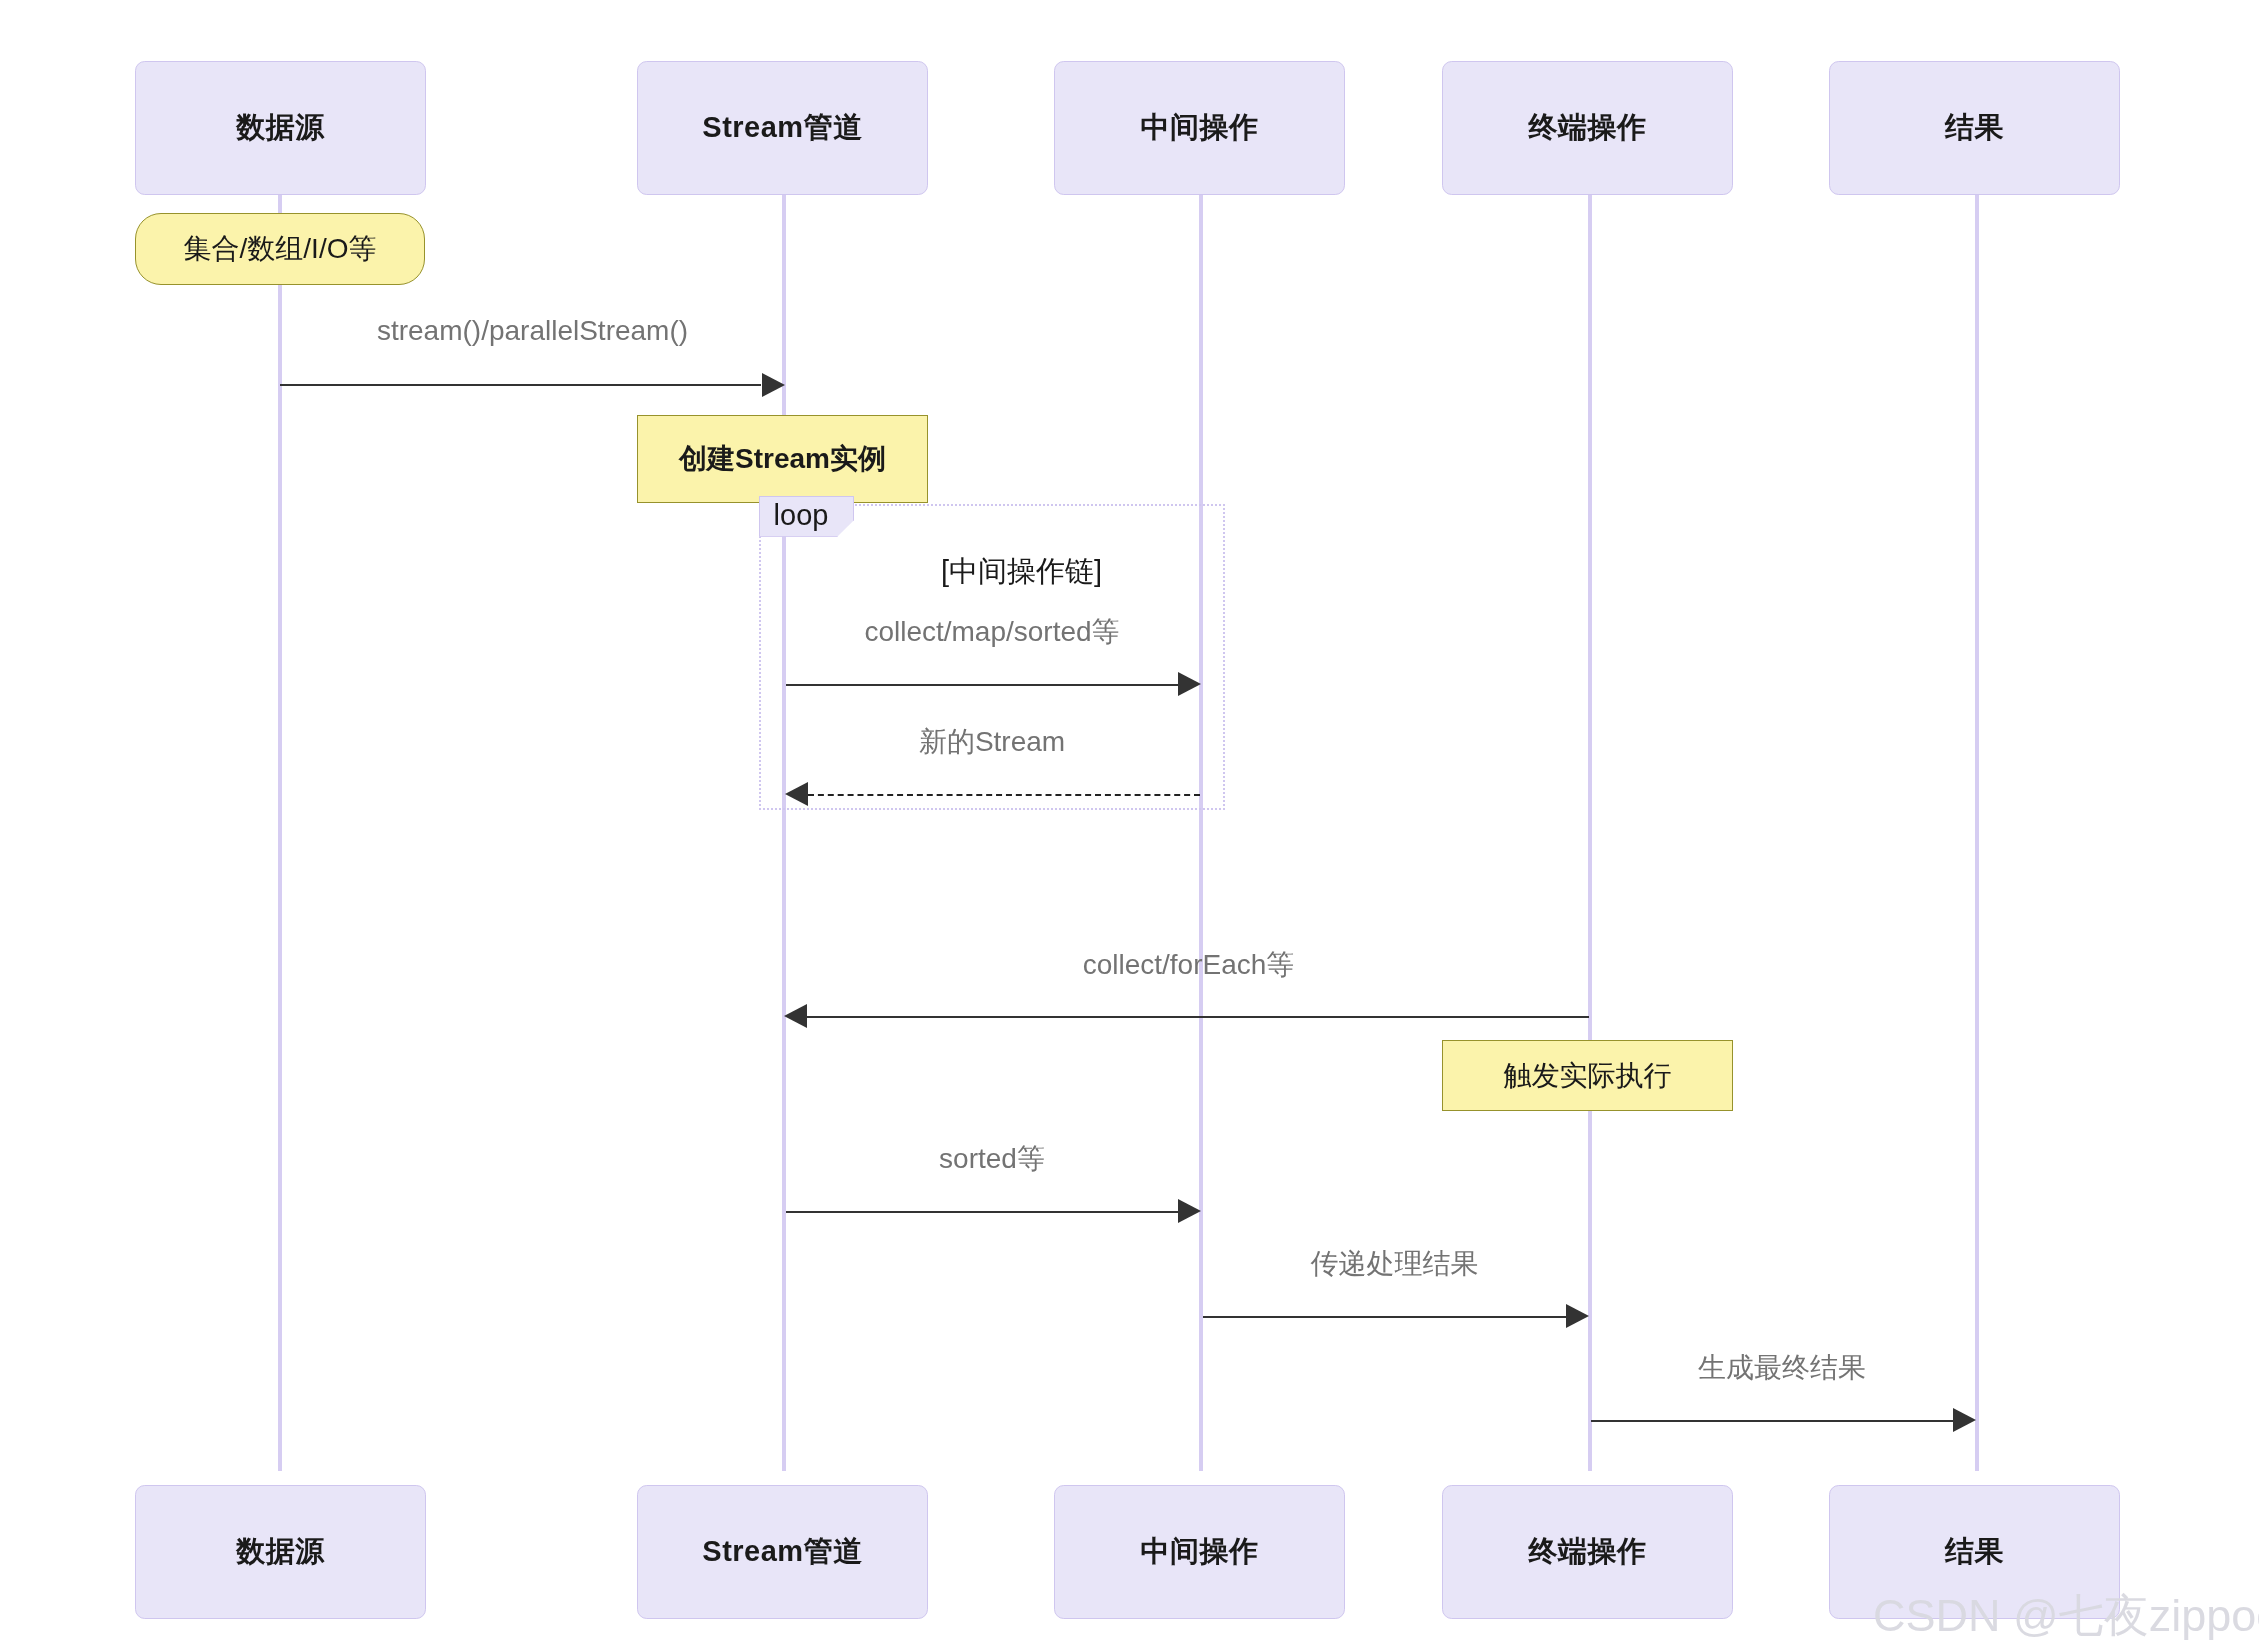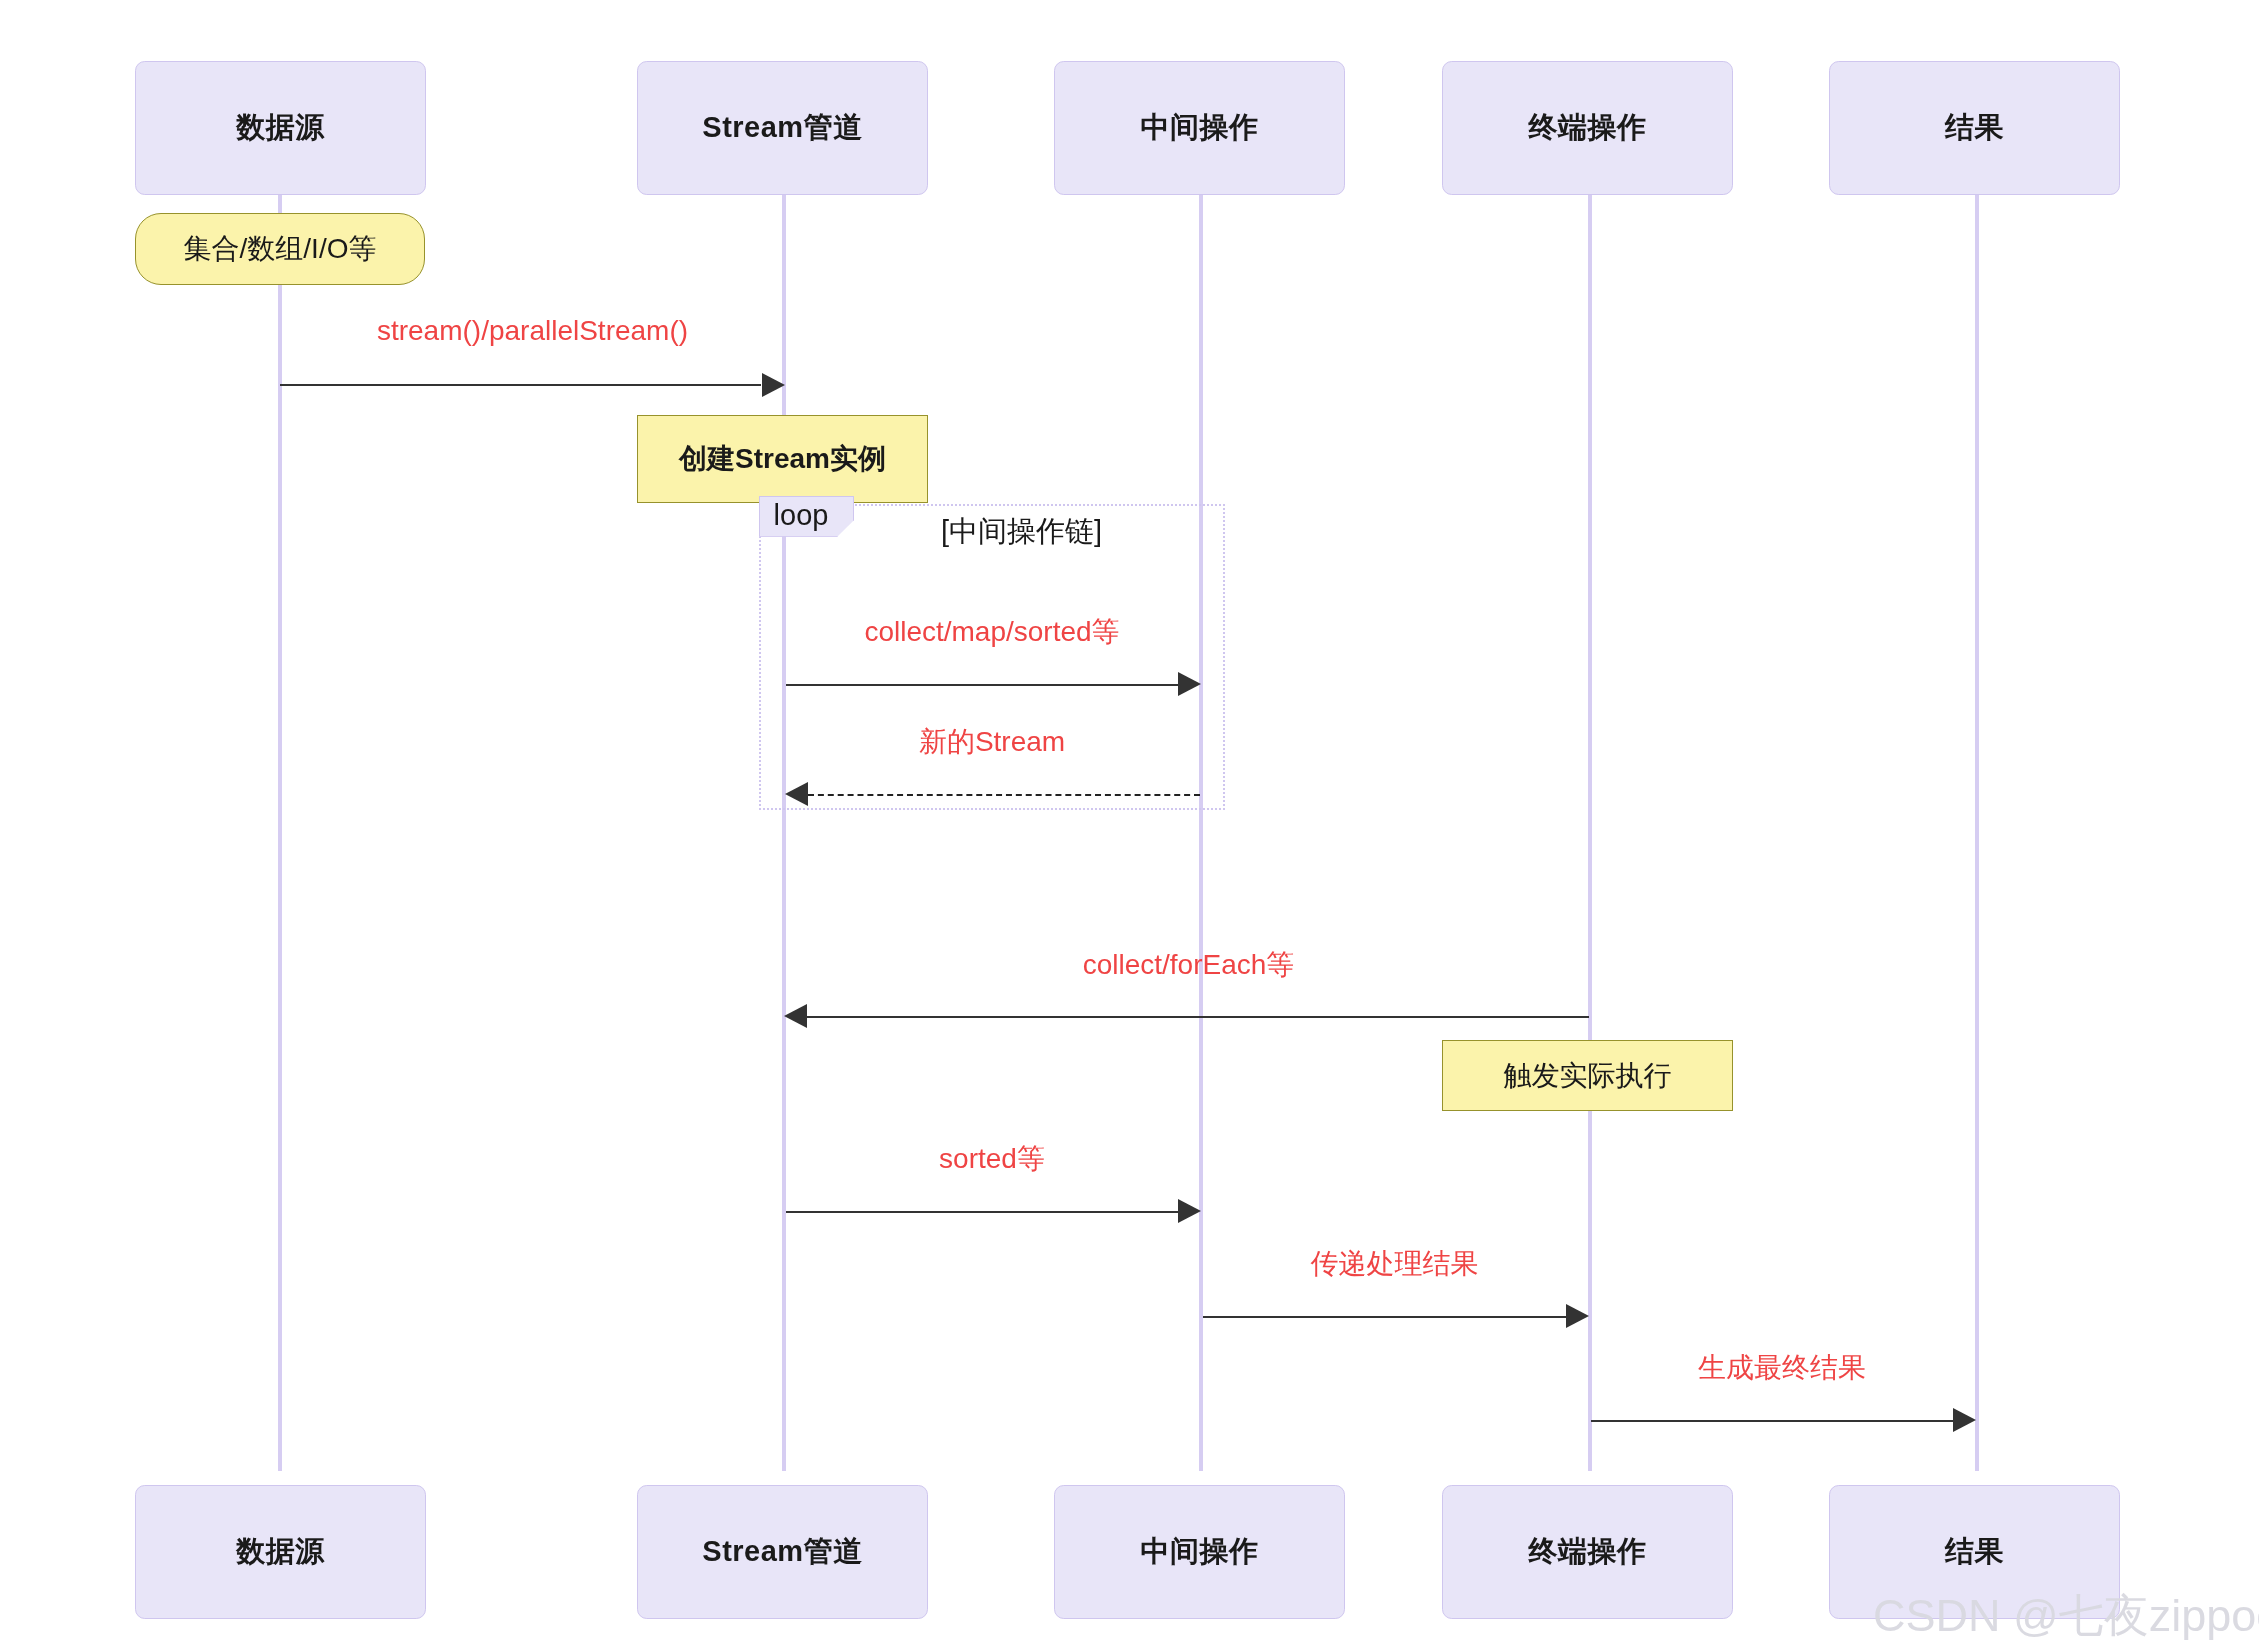--- a/index.html
+++ b/index.html
@@ -79,26 +79,27 @@
     z-index: 7;
     -webkit-clip-path: polygon(0 0, 100% 0, 100% 58%, 82% 100%, 0 100%);
     clip-path: polygon(0 0, 100% 0, 100% 58%, 82% 100%, 0 100%);
   }
   .fragment-title {
     position: absolute;
     color: #1a1a1a;
     font-size: 29px;
     z-index: 7;
     white-space: nowrap;
+    margin-top: 40px;
   }
 
   
   .msg-label {
     position: absolute;
-    color: #ef4444;
+    color: #737373;
     font-size: 28px;
     z-index: 6;
     white-space: nowrap;
     text-align: center;
   }
   .msg-line {
     position: absolute;
     height: 0;
     border-top: 2.9px solid #333333;
     z-index: 4;

